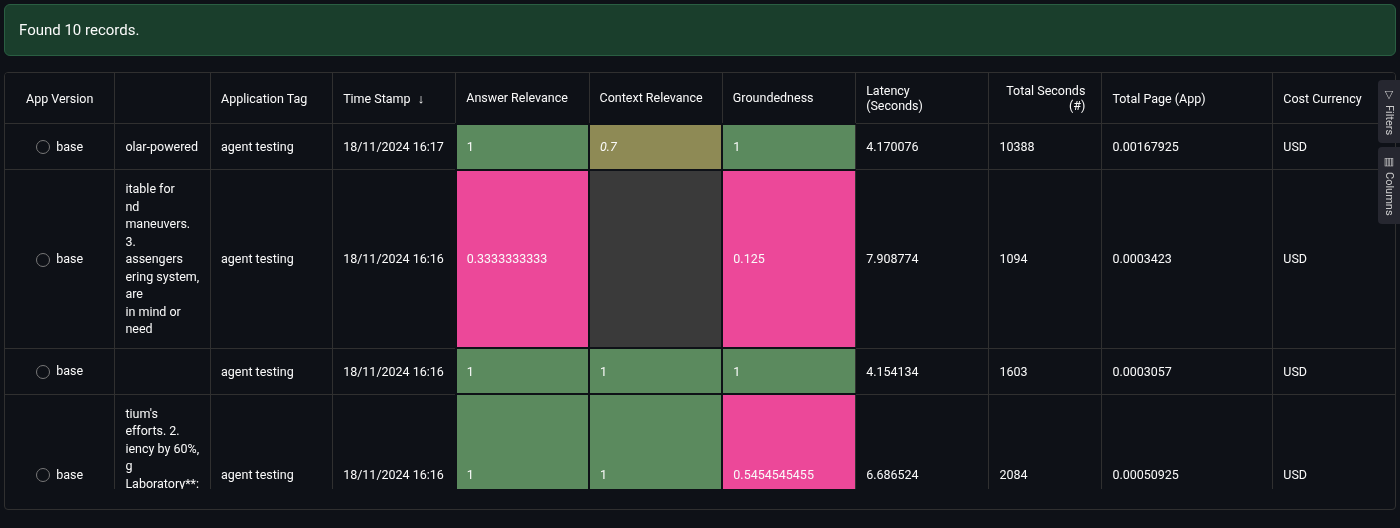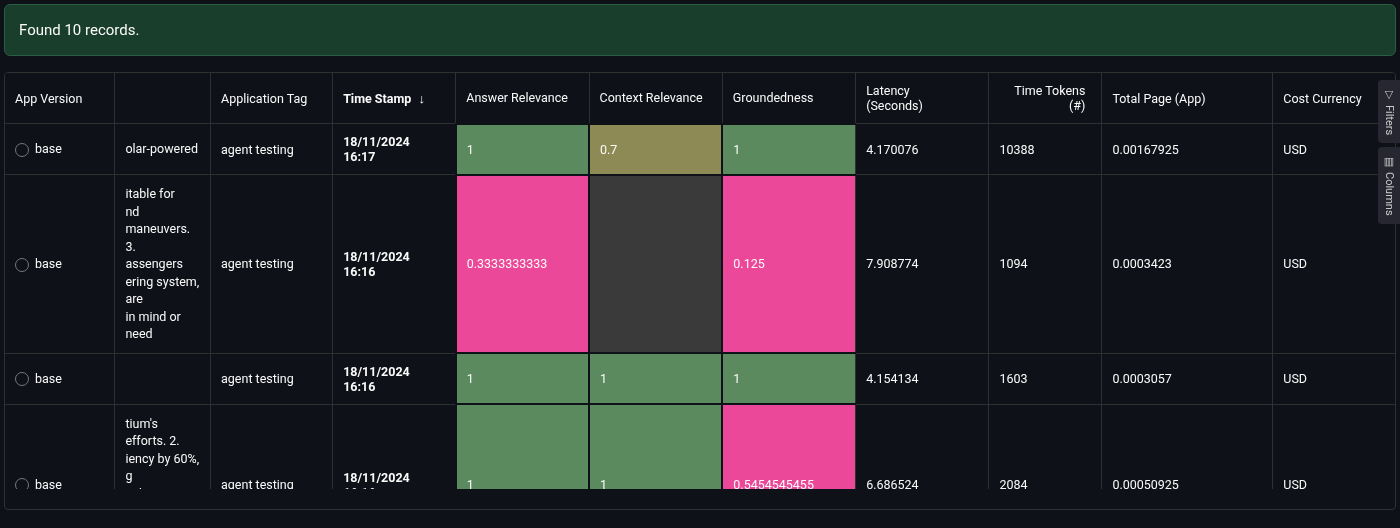--- a/index.html
+++ b/index.html
@@ -35,51 +35,51 @@
 }
 table { border-collapse: collapse; width: 100%; table-layout: fixed; }
 th, td {
   border-left: 1px solid #303030;
   padding: 10px 10px;
   text-align: left;
   font-weight: 400;
   font-size: 12.5px;
   vertical-align: middle;
 }
-th:first-child, td:first-child { border-left: none; }
+th:first-child, td:first-child { border-left: none; text-align: center; }
 th {
   height: 42px;
   background: #0e1117;
   position: relative;
 }
 tbody tr { border-top: 1px solid #303030; }
 tbody tr td { border-top: 1px solid #303030; }
 .radio-cell { width: 108px; }
 .radio {
   display: inline-block;
   width: 14px; height: 14px;
   border: 1.5px solid #777;
   border-radius: 50%;
   vertical-align: middle;
   margin-right: 6px;
 }
 .txt-col { width: 94px; }
 .tag-col { width: 120px; }
-.ts-col { width: 121px; font-weight: bold; }
+.ts-col { width: 121px; }
 .m-col { width: 131px; }
 .lat-col { width: 131px; padding-right:32px;}
 .tok-col { width: 111px; text-align:left; padding-right:16px;}
 .cost-col { width: 168px; }
 .cur-col { width: 120px; }
 th.tok-col{text-align:right;}
 td.lat-col, td.cost-col, td.cur-col {}
 td.txt-col { font-size: 12.5px; line-height: 1.4; overflow: hidden; }
 .sort-icon { margin-left:4px; font-size:13px; display:inline-block;}
 .cell-g { background: #5b8a5e; }
-.cell-y { background: #8e8a55; }
+.cell-y { background: #8e8a55; font-style: italic; }
 .cell-r { background: #ec4899; }
 .cell-d { background: #3a3a3a; }
 .colored { padding-left: 10px; }
 .colored + .colored { border-left-color: #0e1117; }
 tbody td.colored { border-left: 2px solid #0e1117; border-top: 2px solid #0e1117; }
 .footer {
   position: absolute;
   bottom: 0; left: 0; right: 0;
   height: 22px;
   display: flex;
@@ -130,21 +130,21 @@
         <th class="txt-col"></th>
         <th class="tag-col">Application Tag</th>
         <th class="ts-col">
           <span>Time Stamp</span>
           <span class="sort-icon">↓</span>
         </th>
         <th class="m-col">Answer Relevance</th>
         <th class="m-col">Context Relevance</th>
         <th class="m-col">Groundedness</th>
         <th class="lat-col">Latency (Seconds)</th>
-        <th class="tok-col">Time Tokens (#)</th>
+        <th class="tok-col">Total Seconds (#)</th>
         <th class="cost-col">Total Page (App)</th>
         <th class="cur-col">Cost Currency</th>
       </tr>
     </thead>
     <tbody id="tbody">
           <tr class="h-norm">
             <td class="radio-cell"><span class="radio"></span><span>base</span></td>
             <td class="txt-col" style="white-space:pre-line;">olar-powered</td>
             <td class="tag-col">agent testing</td>
             <td class="ts-col">18/11/2024 16:17</td>

